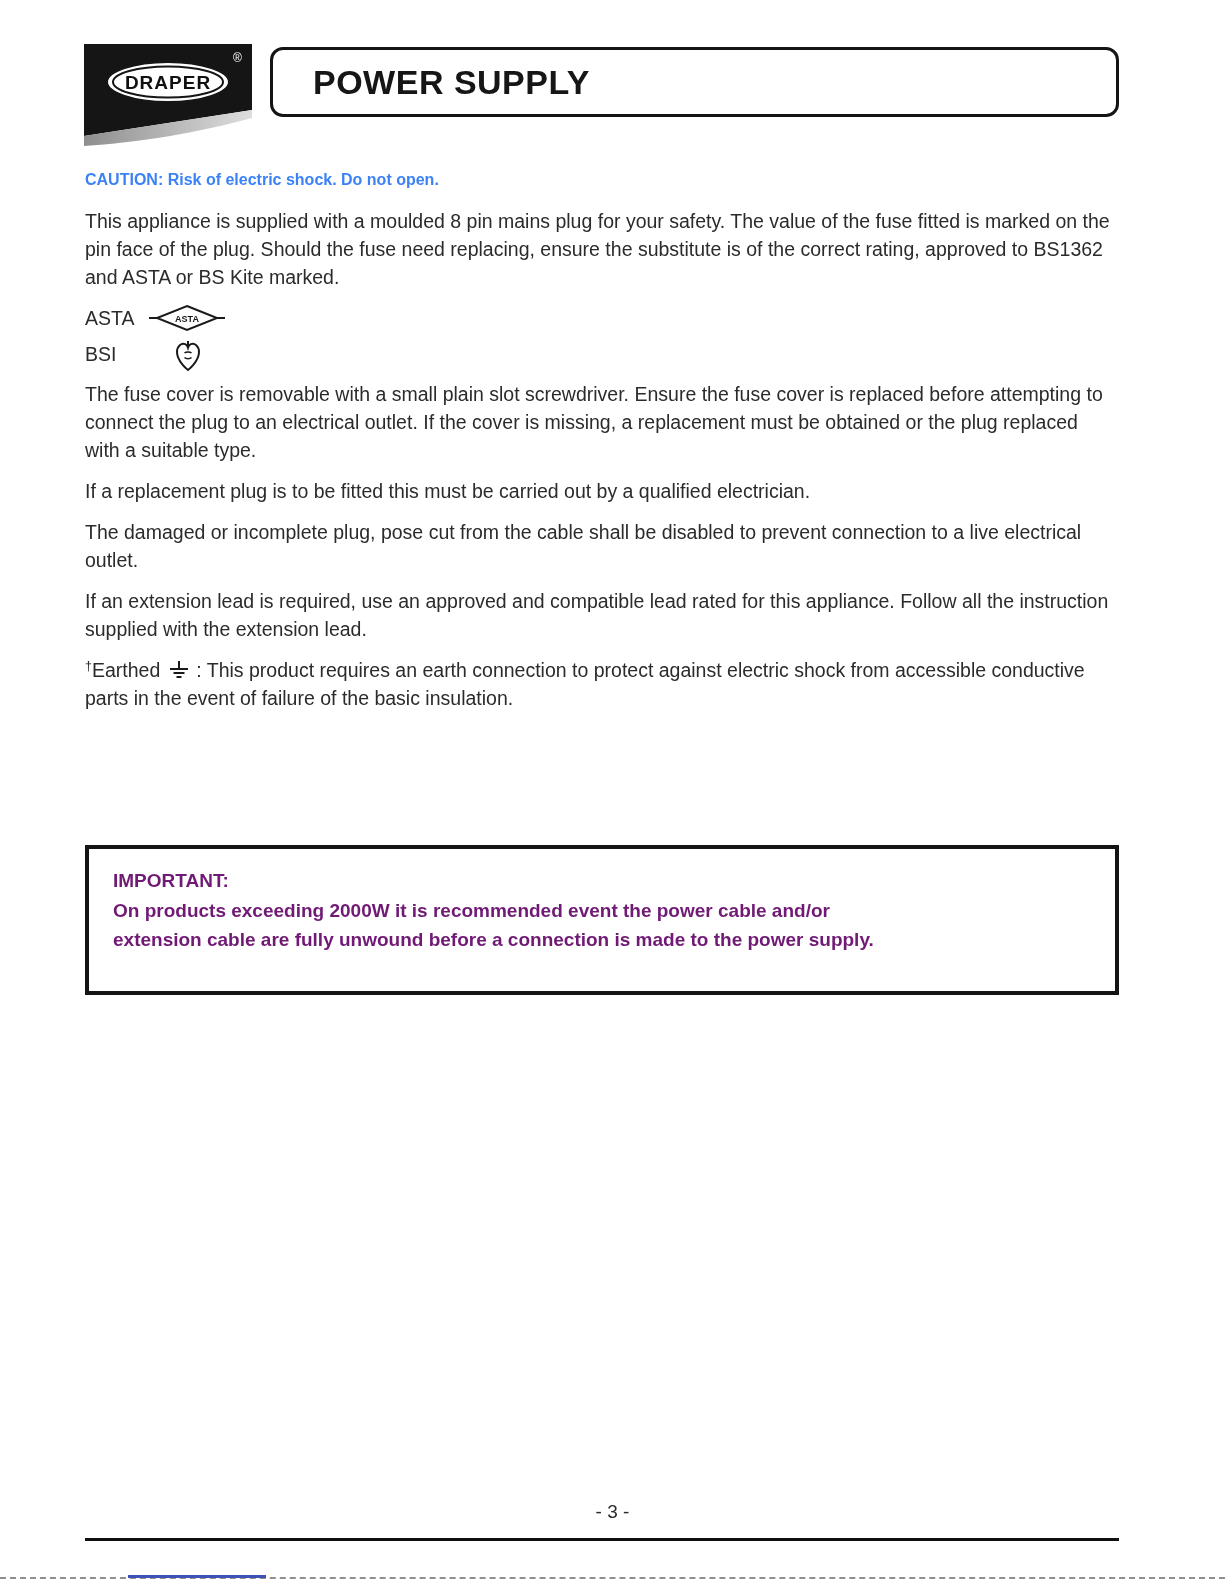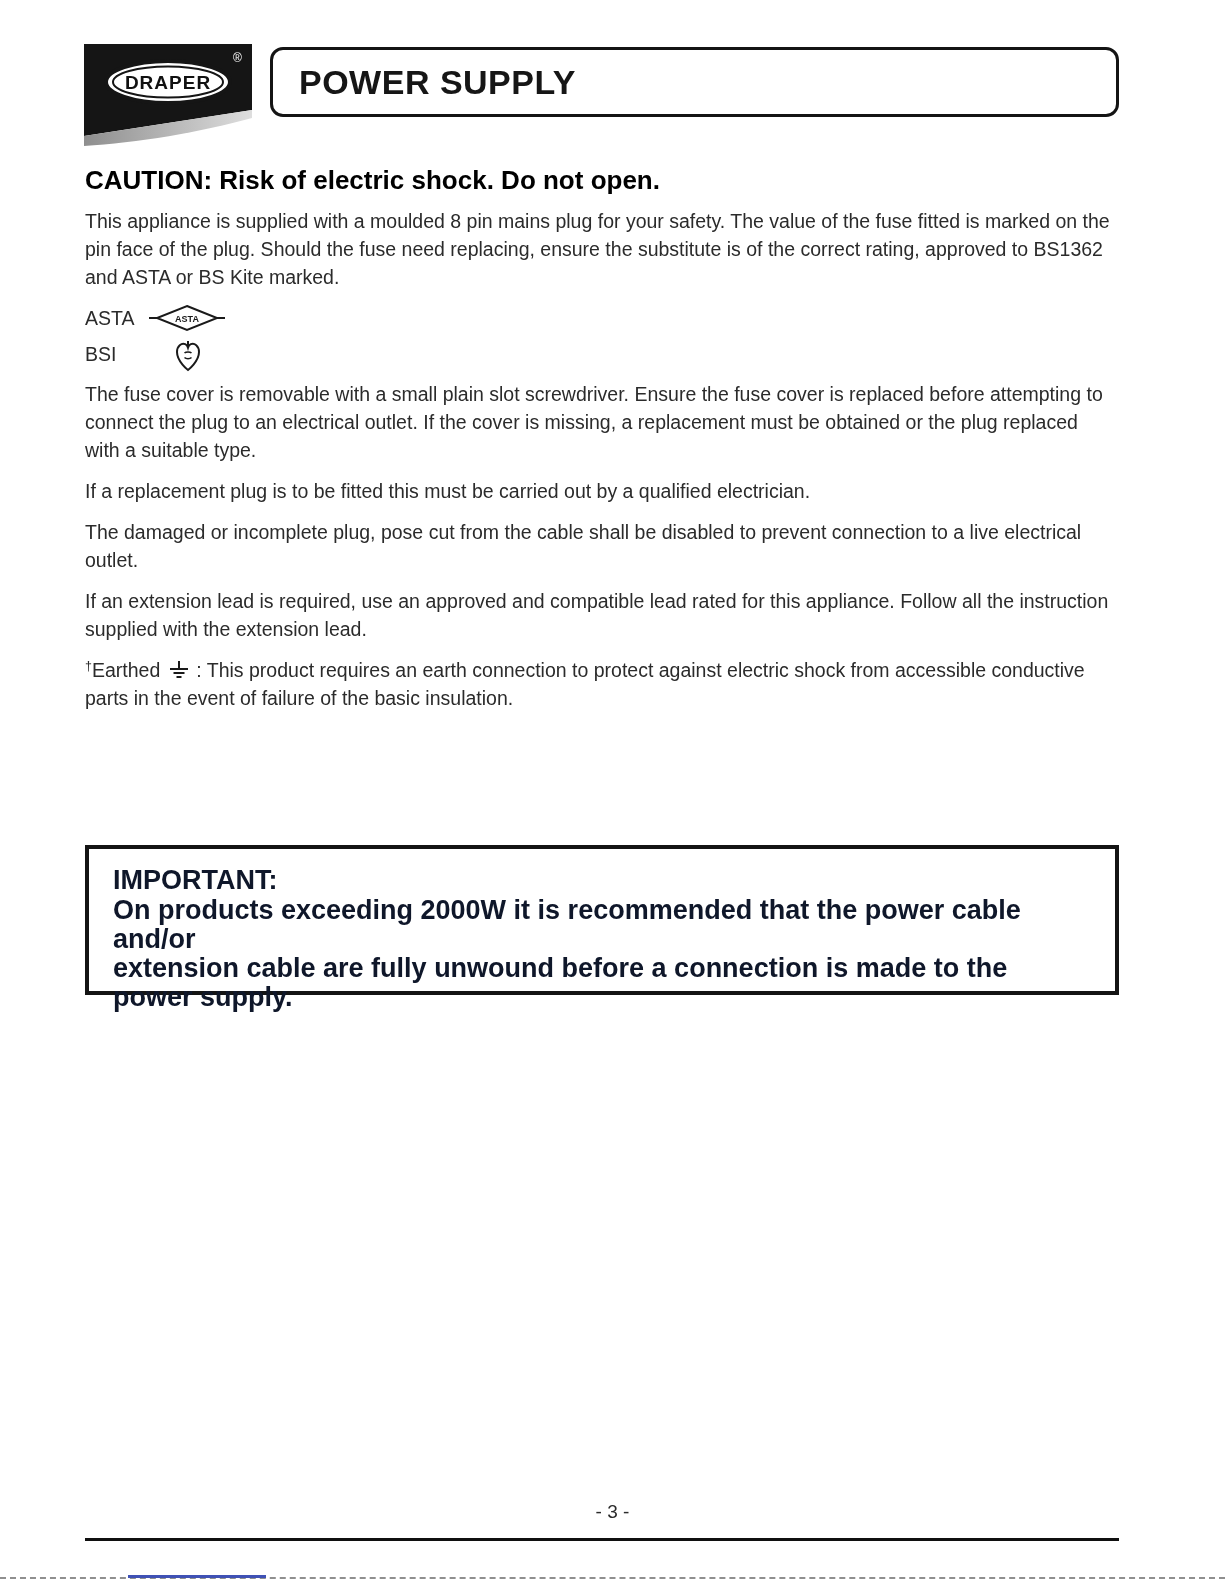--- a/index.html
+++ b/index.html
@@ -18,47 +18,47 @@
 
   .title-box {
     position:absolute; left:270px; top:47px; width:849px; height:70px;
     border:3px solid #141414; border-radius:13px;
     box-sizing:border-box;
     display:flex; align-items:center;
     padding-left:26px;
     background:#fff;
   }
   .title-box .page-title {
-    font-size:34px; font-weight:bold; letter-spacing:0.5px; color:#161616; margin:0;
+    font-size:34px; font-weight:bold; letter-spacing:0.5px; color:#161616; margin:14px;
   }
 
   
   .content {
     position:absolute; left:85px; top:166px; width:1028px;
     font-size:19.5px; line-height:28px; color:#2b2b2b;
   }
   .content p { margin:0 0 13px 0; }
   .caution-heading {
-    font-weight:bold; font-size:26px; color:#000000; margin:0 0 10px 0;
+    font-weight:bold; font-size:16px; color:#3b82f6; margin:0 0 10px 0;
   }
   sup { font-size:12.5px; line-height:0; }
 
   .mark-row { display:flex; margin:2px 0 8px 0; }
   .mark-row .mark-label { width:60px; }
   .asta-icon { margin-left:4px; }
   .bsi-icon  { margin-left:30px; }
 
   .earth-icon { display:inline-block; vertical-align:-4px; margin:0 6px 0 8px; }
 
   
   .important-box {
     position:absolute; left:85px; top:845px; width:1034px; height:150px;
     border:4px solid #141414; box-sizing:border-box;
     padding:17px 24px;
-    font-weight:bold; font-size:27px; line-height:29px; color:#0f172a;
+    font-weight:bold; font-size:19px; line-height:29px; color:#701a75;
     background:#fff;
   }
   .important-box .important-heading { margin:0 0 1px 0; }
   .important-box .important-line { margin:0; }
 
   
   .page-number {
     position:absolute; left:0; right:0; top:1501px;
     text-align:center; font-size:19px; color:#2b2b2b;
   }
@@ -139,21 +139,21 @@
           <line x1="11" y1="2" x2="11" y2="10" stroke="#1a1a1a" stroke-width="2"></line>
           <line x1="2" y1="10" x2="20" y2="10" stroke="#1a1a1a" stroke-width="2"></line>
           <line x1="5.5" y1="14" x2="16.5" y2="14" stroke="#1a1a1a" stroke-width="2"></line>
           <line x1="8.5" y1="18" x2="13.5" y2="18" stroke="#1a1a1a" stroke-width="2"></line>
         </svg><span>: This product requires an earth connection to protect against electric shock from accessible conductive parts in the event of failure of the basic insulation.</span></p>
 
   </div>
 
   <div class="important-box">
     <p class="important-heading">IMPORTANT:</p>
-    <p class="important-line">On products exceeding 2000W it is recommended that the power cable and/or</p>
+    <p class="important-line">On products exceeding 2000W it is recommended event the power cable and/or</p>
     <p class="important-line">extension cable are fully unwound before a connection is made to the power supply.</p>
   </div>
 
   <div class="page-number">- 3 -</div>
   <div class="footer-rule"></div>
   <div class="cut-line"></div>
   <div class="blue-mark"></div>
 
 </div>
 

